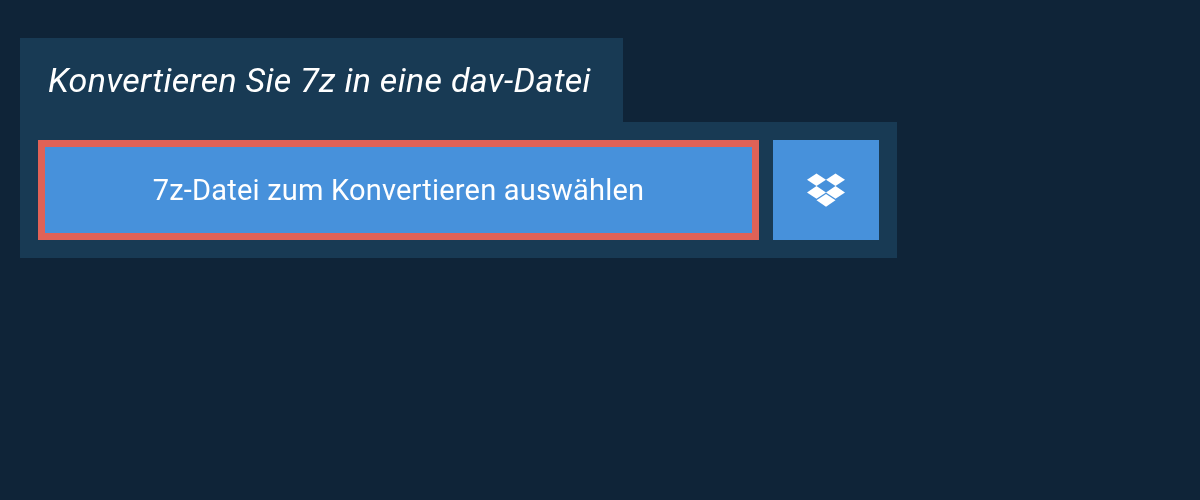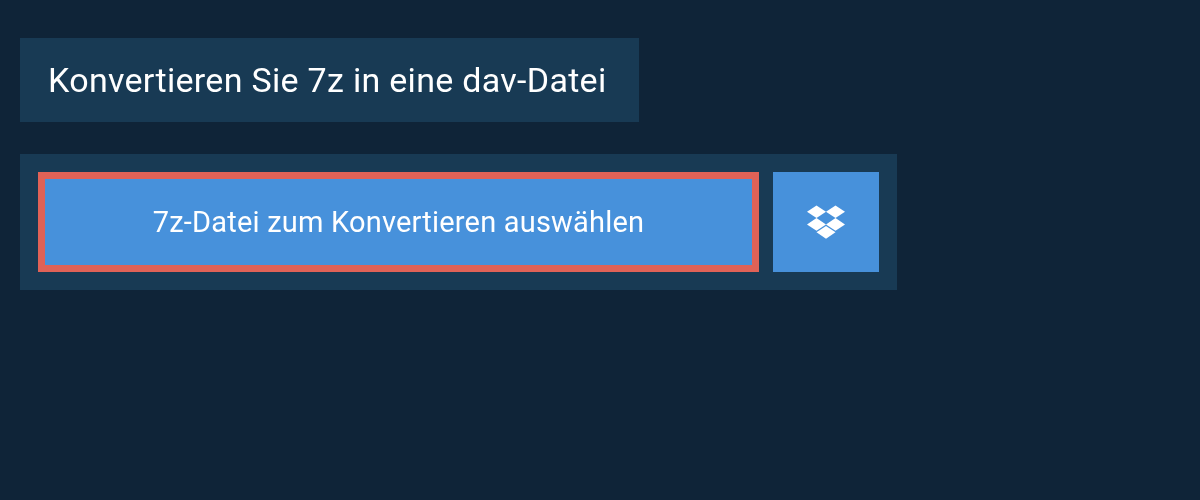--- a/index.html
+++ b/index.html
@@ -13,30 +13,30 @@
       background-color: #0f2438;
       font-family: -apple-system, BlinkMacSystemFont, "Segoe UI", Roboto, Helvetica, Arial, sans-serif;
       overflow: hidden;
     }
     .header-bar {
       background-color: #183a54;
       display: inline-block;
       padding: 22px 32px 22px 28px;
       margin-top: 38px;
       margin-left: 20px;
+      font-style: italic;
     }
     .header-title {
       color: #ffffff;
       font-size: 34px;
       font-weight: 400;
       letter-spacing: 0.3px;
     }
     .converter-panel {
       background-color: #183a54;
-      margin-top: 32px;
       margin-left: 20px;
       width: 877px;
       padding: 18px;
       display: flex;
       gap: 14px;
       align-items: stretch;
     }
     .file-select-button {
       flex: 1;
       background-color: #4791db;

